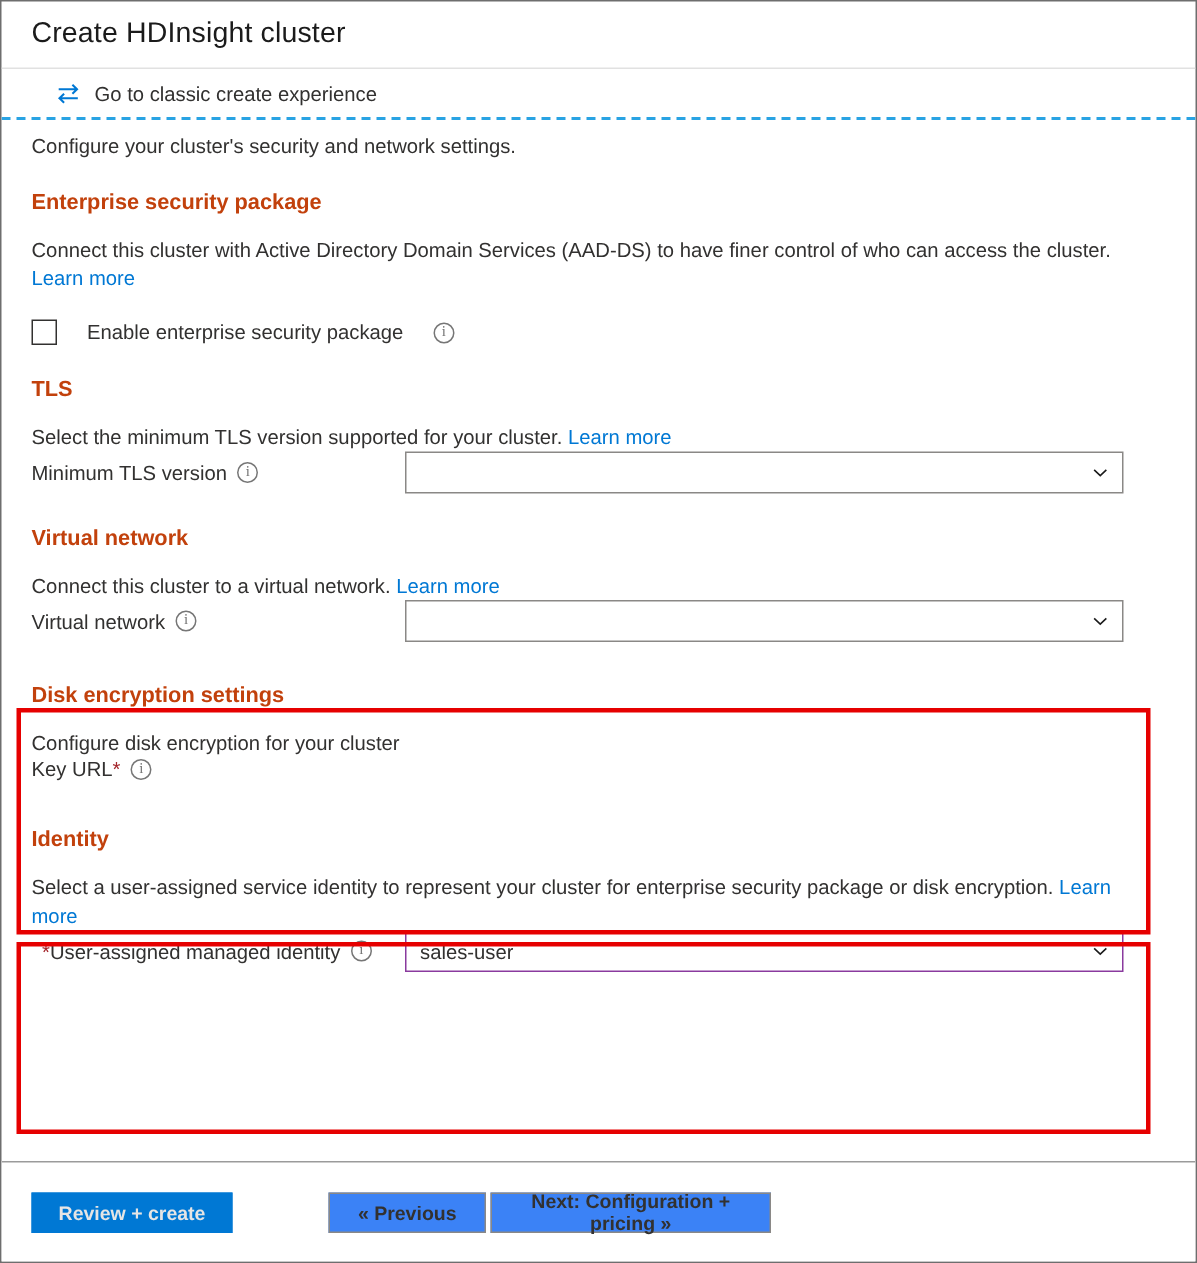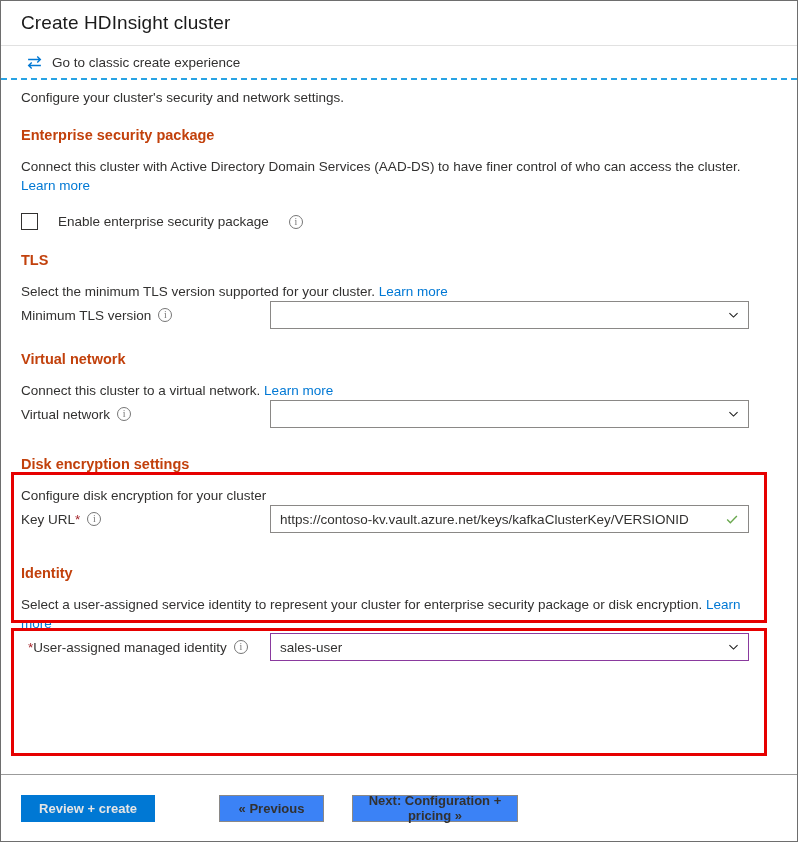--- a/index.html
+++ b/index.html
@@ -31,21 +31,21 @@
     color: #1b1b1b;
     font-weight: 400;
     letter-spacing: .1px;
   }
 
   
   #classicbar {
     height: 32px;
     display: flex;
     align-items: center;
-    padding-left: 25px;
+    padding-left: 36px;
     gap: 9px;
   }
   #classicbar .swapicon {
     width: 17px;
     height: 17px;
     display: inline-flex;
     align-items: center;
     justify-content: center;
     color: #0078d4;
     flex: none;
@@ -236,21 +236,21 @@
   }
   .btn.primary {
     background: #0078d4;
     border-color: #0078d4;
     color: #e5e5e5;
     font-weight: bold;
     width: 134px;
     padding: 0;
   }
   #btn-prev { margin-left: 64px; width: 105px; }
-  #btn-next { margin-left: 28px; width: 166px; }
+  #btn-next { margin-left: 3px; width: 187px; }
 </style>
 </head>
 <body>
 
 <div id="page">
 
   <div id="titlebar">
     <span class="title">Create HDInsight cluster</span>
   </div>
 
@@ -313,28 +313,20 @@
       </span>
     </div>
 
     <div class="section-title" style="margin-top:28px">Disk encryption settings</div>
     <div class="section-desc">Configure disk encryption for your cluster</div>
     <div class="fieldrow">
       <span class="fieldlabel">
         <span><span>Key URL</span><span class="req">*</span></span>
         <span class="info">i</span>
       </span>
-      <span class="control">
-        <span class="val">https://contoso-kv.vault.azure.net/keys/kafkaClusterKey/VERSIONID</span>
-        <span class="okcheck">
-          <svg viewBox="0 0 16 16" width="14" height="14" fill="none" stroke="currentColor" stroke-width="1.6">
-              <path d="M2.5 8.7l3.6 3.6L13.6 4.6"></path>
-            </svg>
-        </span>
-      </span>
     </div>
 
     <div class="section-title" style="margin-top:32px">Identity</div>
     <div class="section-desc"><span>Select a user-assigned service identity to represent your cluster for enterprise security package or disk encryption. </span><a class="link">Learn more</a></div>
     <div class="fieldrow">
       <span class="fieldlabel" style="padding-left:7px">
         <span><span class="req">*</span><span>User-assigned managed identity</span></span>
         <span class="info">i</span>
       </span>
       <span class="control purple">

